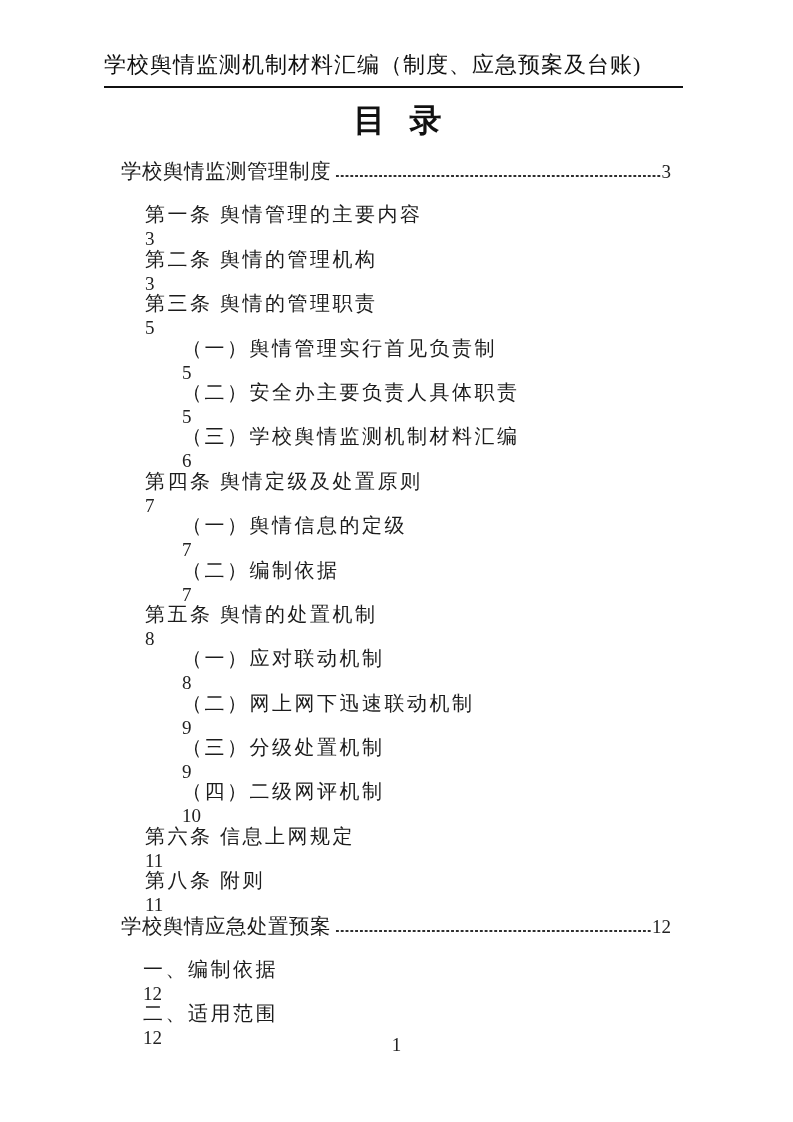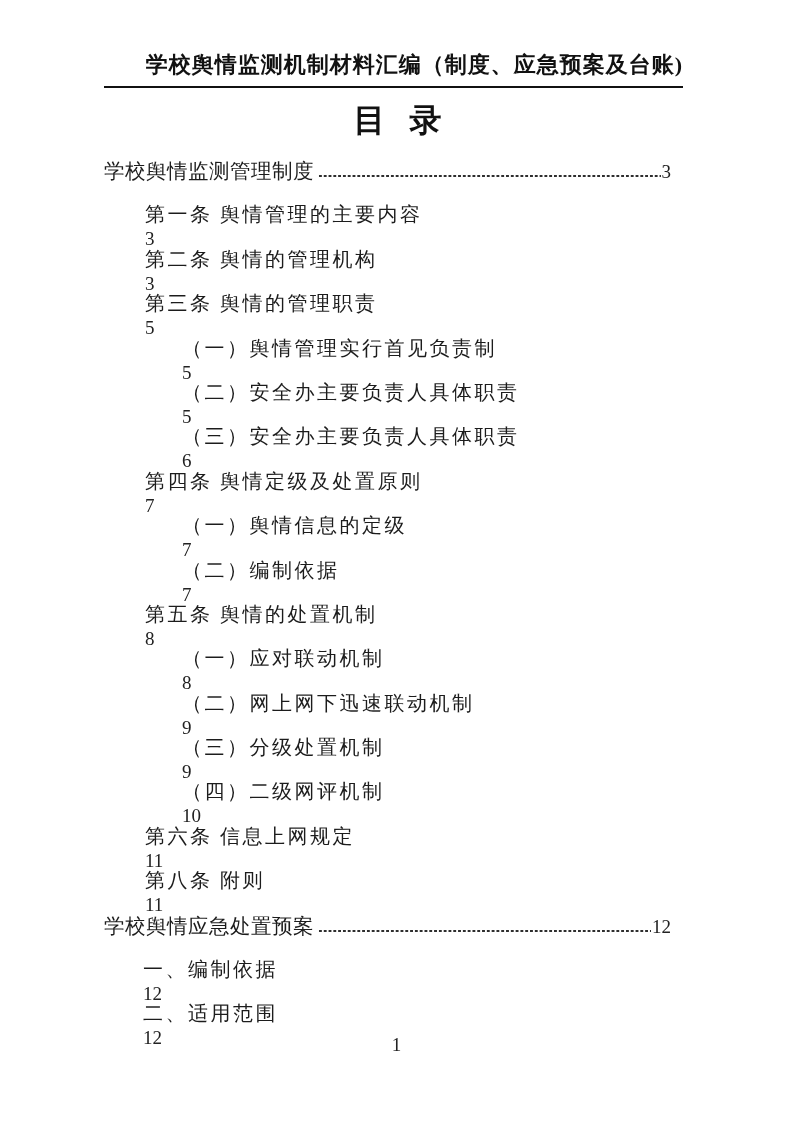--- a/index.html
+++ b/index.html
@@ -15,23 +15,23 @@
     color: #1c1c1c;
     font-family: "Liberation Serif", "DejaVu Serif", serif;
     overflow: hidden;
   }
   
   .doc-header {
     position: absolute;
     left: 104px;
     right: 110px;
     top: 50px;
-    text-align: right;
+    text-align: left;
     font-size: 22px;
-    font-weight: 700;
+    font-weight: 400;
     letter-spacing: 1px;
     color: #111111;
     padding-bottom: 6px;
     border-bottom: 2px solid #111111;
     white-space: nowrap;
   }
   
   .doc-title {
     position: absolute;
     top: 94px;
@@ -55,21 +55,21 @@
     display: flex;
     align-items: baseline;
     height: 44.4px;
     font-size: 20px;
     cursor: pointer;
   }
   .toc-title-text {
     white-space: nowrap;
     letter-spacing: 2.5px;
   }
-  .toc-row.level-1 { margin-left: 0; }
+  .toc-row.level-1 { margin-left: 17px; }
   .toc-row.level-1 .toc-title-text { letter-spacing: 0.5px; font-size: 20.5px; }
   .toc-row.level-2 { margin-left: 35px; flex-direction: column; }
   .toc-row.level-3 { margin-left: 72px; flex-direction: column; }
   .leader {
     flex: 1 1 auto;
     height: 4px;
     background-repeat: repeat-x;
     background-position: left bottom;
   }
   .leader.spaced {
@@ -142,21 +142,21 @@
     <span class="toc-page-num">5</span>
   </div>
 
   <div class="toc-row level-3">
     <span class="toc-title-text">（二）安全办主要负责人具体职责</span>
     <span class="leader spaced"></span>
     <span class="toc-page-num">5</span>
   </div>
 
   <div class="toc-row level-3">
-    <span class="toc-title-text">（三）安全办主要负责人具体职责</span>
+    <span class="toc-title-text">（三）学校舆情监测机制材料汇编</span>
     <span class="leader spaced"></span>
     <span class="toc-page-num">6</span>
   </div>
 
   <div class="toc-row level-2">
     <span class="toc-title-text">第四条 舆情定级及处置原则</span>
     <span class="leader spaced"></span>
     <span class="toc-page-num">7</span>
   </div>
 

